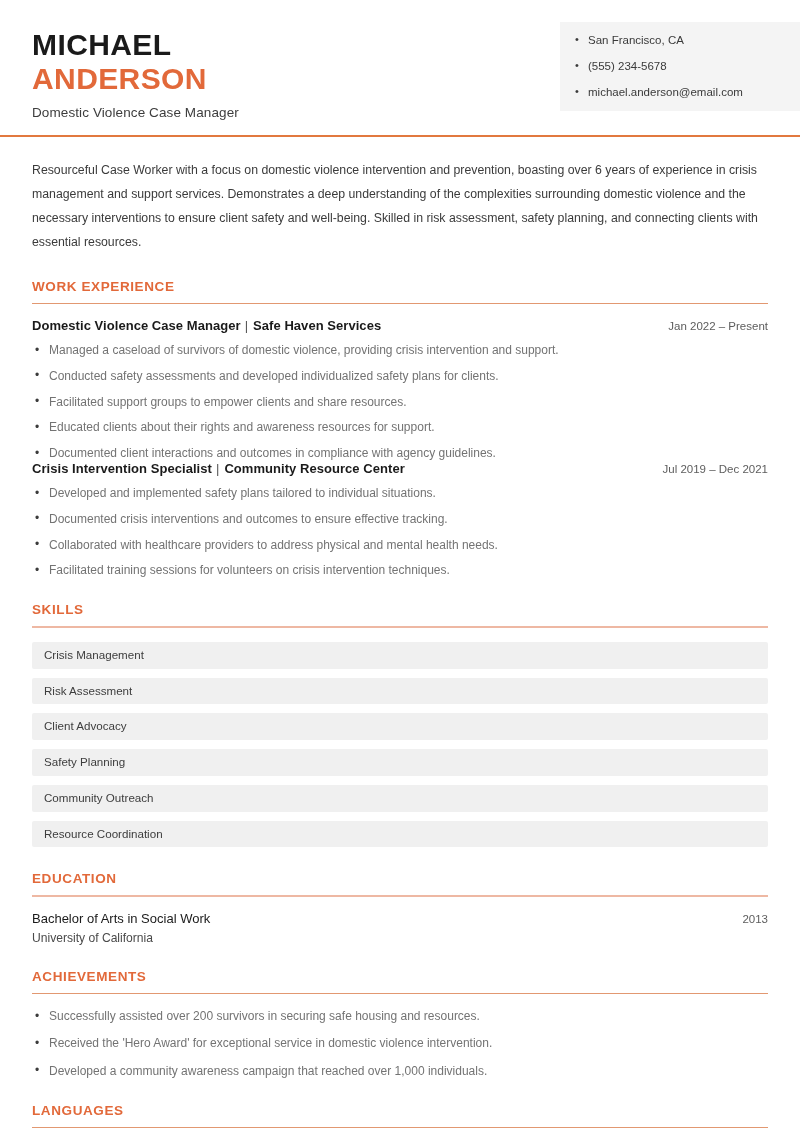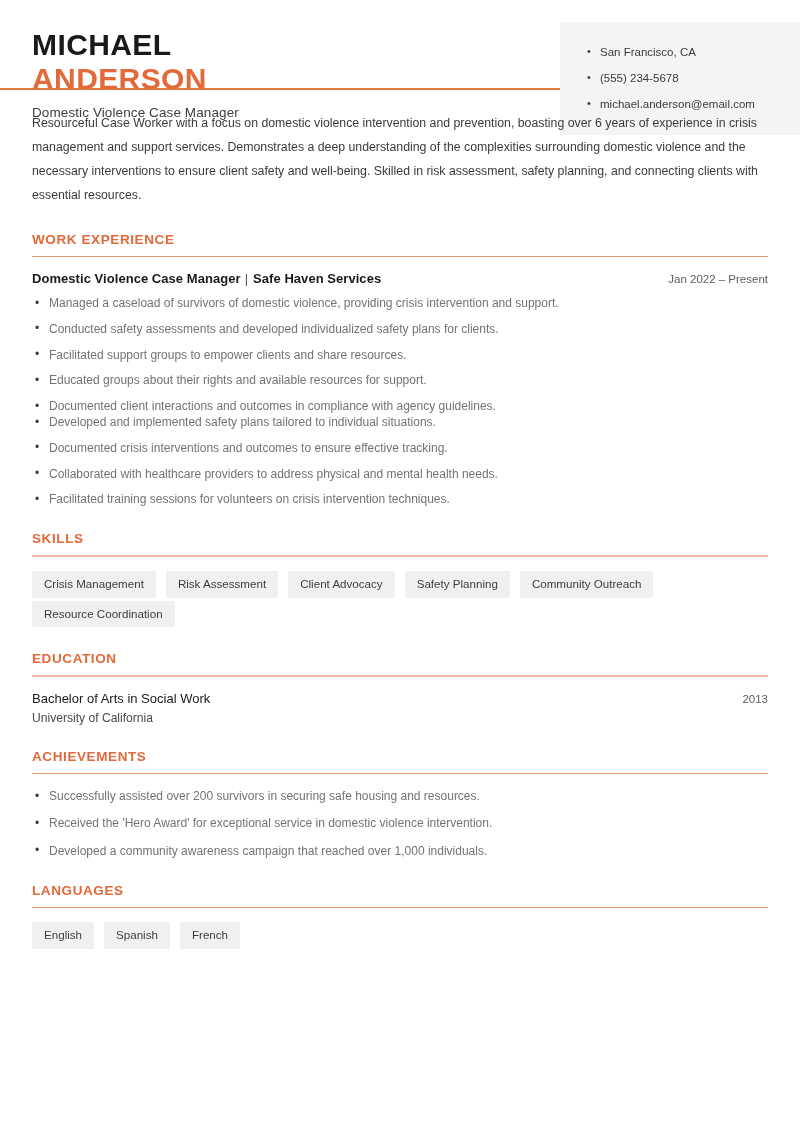--- a/index.html
+++ b/index.html
@@ -22,21 +22,21 @@
     overflow: hidden;
     box-sizing: border-box;
   }
 
   
   .header {
     display: flex;
     align-items: flex-start;
     justify-content: space-between;
     padding: 22px 0 0 0;
-    height: 88px;
+    height: 135px;
     box-sizing: border-box;
   }
   .header-left {
     padding-left: 32px;
     padding-top: 6px;
   }
   .name-first {
     font-size: 30px;
     font-weight: bold;
     letter-spacing: 0.4px;
@@ -60,21 +60,21 @@
   .contact-box {
     background: #f4f4f4;
     width: 240px;
     min-height: 86px;
     box-sizing: border-box;
     padding: 12px 16px 12px 14px;
     margin-top: 0px;
   }
   .contact-list {
     list-style: none;
-    margin: 12px;
+    margin: 0;
     padding: 0;
   }
   .contact-list li {
     position: relative;
     font-size: 11.5px;
     color: #3a3a3a;
     line-height: 1.2;
     padding-left: 14px;
     margin-bottom: 12px;
   }
@@ -170,21 +170,22 @@
     left: 3px;
     top: -0.5px;
     color: #3b3b3b;
     font-size: 12px;
   }
 
   
   .tags {
     display: flex;
     flex-wrap: wrap;
-    gap: 3px 10px;
+    gap: 9px 10px;
+    flex-direction: column;
   }
   .tag {
     background: #f0f0f0;
     color: #3d3d3d;
     font-size: 11.6px;
     padding: 7px 12px;
     border-radius: 2px;
     white-space: nowrap;
     line-height: 1.1;
   }
@@ -246,26 +247,32 @@
         <div class="job-head">
           <div class="job-role">
             <span>Domestic Violence Case Manager</span><span class="job-sep">|</span><span>Safe Haven Services</span>
           </div>
           <div class="job-dates">Jan 2022 – Present</div>
         </div>
         <ul class="bullets">
           <li>Managed a caseload of survivors of domestic violence, providing crisis intervention and support.</li>
           <li>Conducted safety assessments and developed individualized safety plans for clients.</li>
           <li>Facilitated support groups to empower clients and share resources.</li>
-          <li>Educated groups about their rights and available resources for support.</li>
+          <li>Educated clients about their rights and awareness resources for support.</li>
           <li>Documented client interactions and outcomes in compliance with agency guidelines.</li>
         </ul>
       </div>
 
       <div class="job">
+        <div class="job-head">
+          <div class="job-role">
+            <span>Crisis Intervention Specialist</span><span class="job-sep">|</span><span>Community Resource Center</span>
+          </div>
+          <div class="job-dates">Jul 2019 – Dec 2021</div>
+        </div>
         <ul class="bullets">
           <li>Developed and implemented safety plans tailored to individual situations.</li>
           <li>Documented crisis interventions and outcomes to ensure effective tracking.</li>
           <li>Collaborated with healthcare providers to address physical and mental health needs.</li>
           <li>Facilitated training sessions for volunteers on crisis intervention techniques.</li>
         </ul>
       </div>
     </div>
 
     <div class="section">

